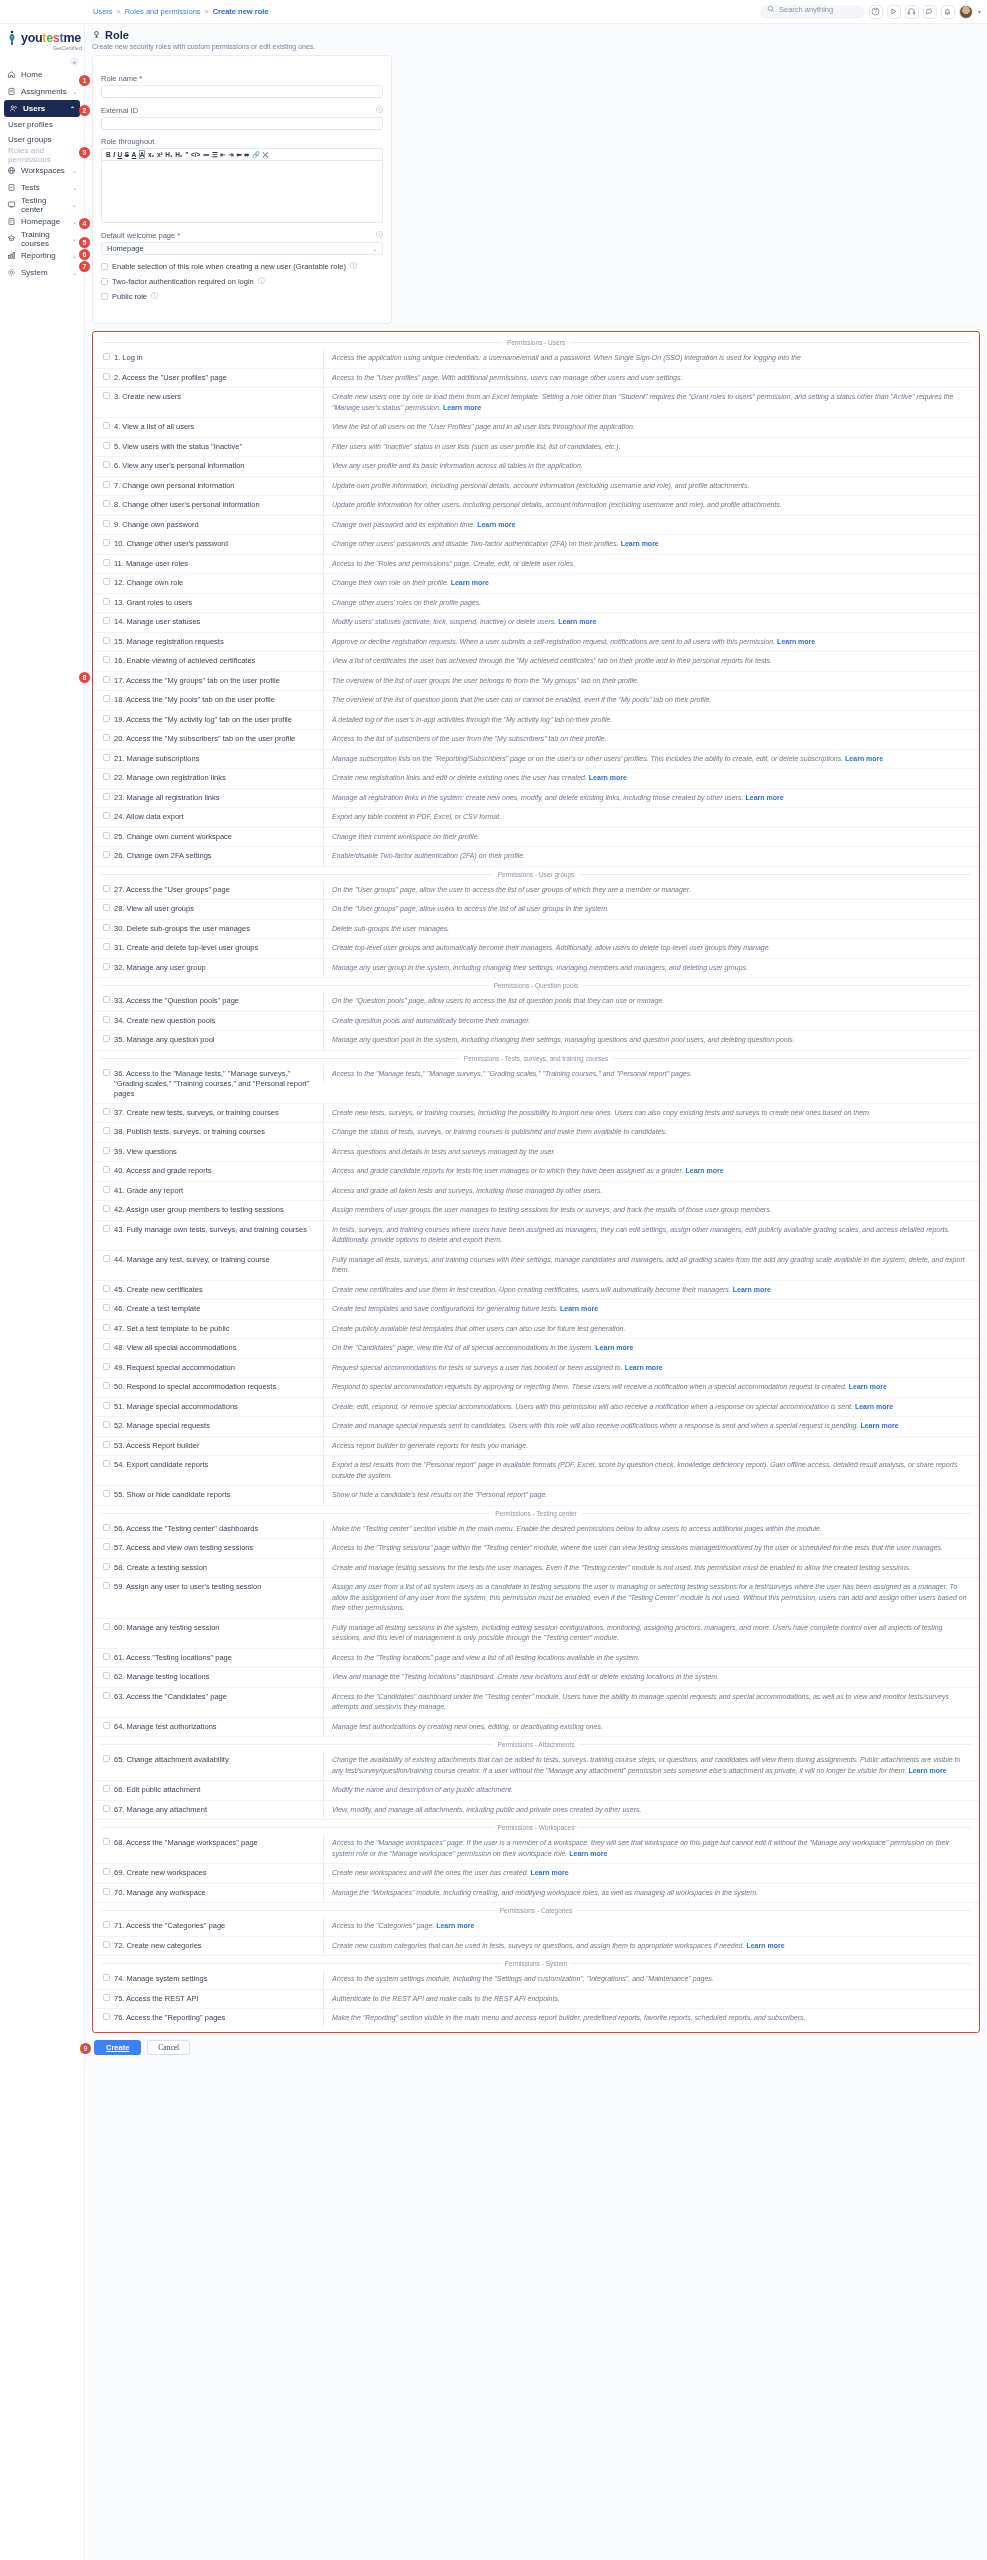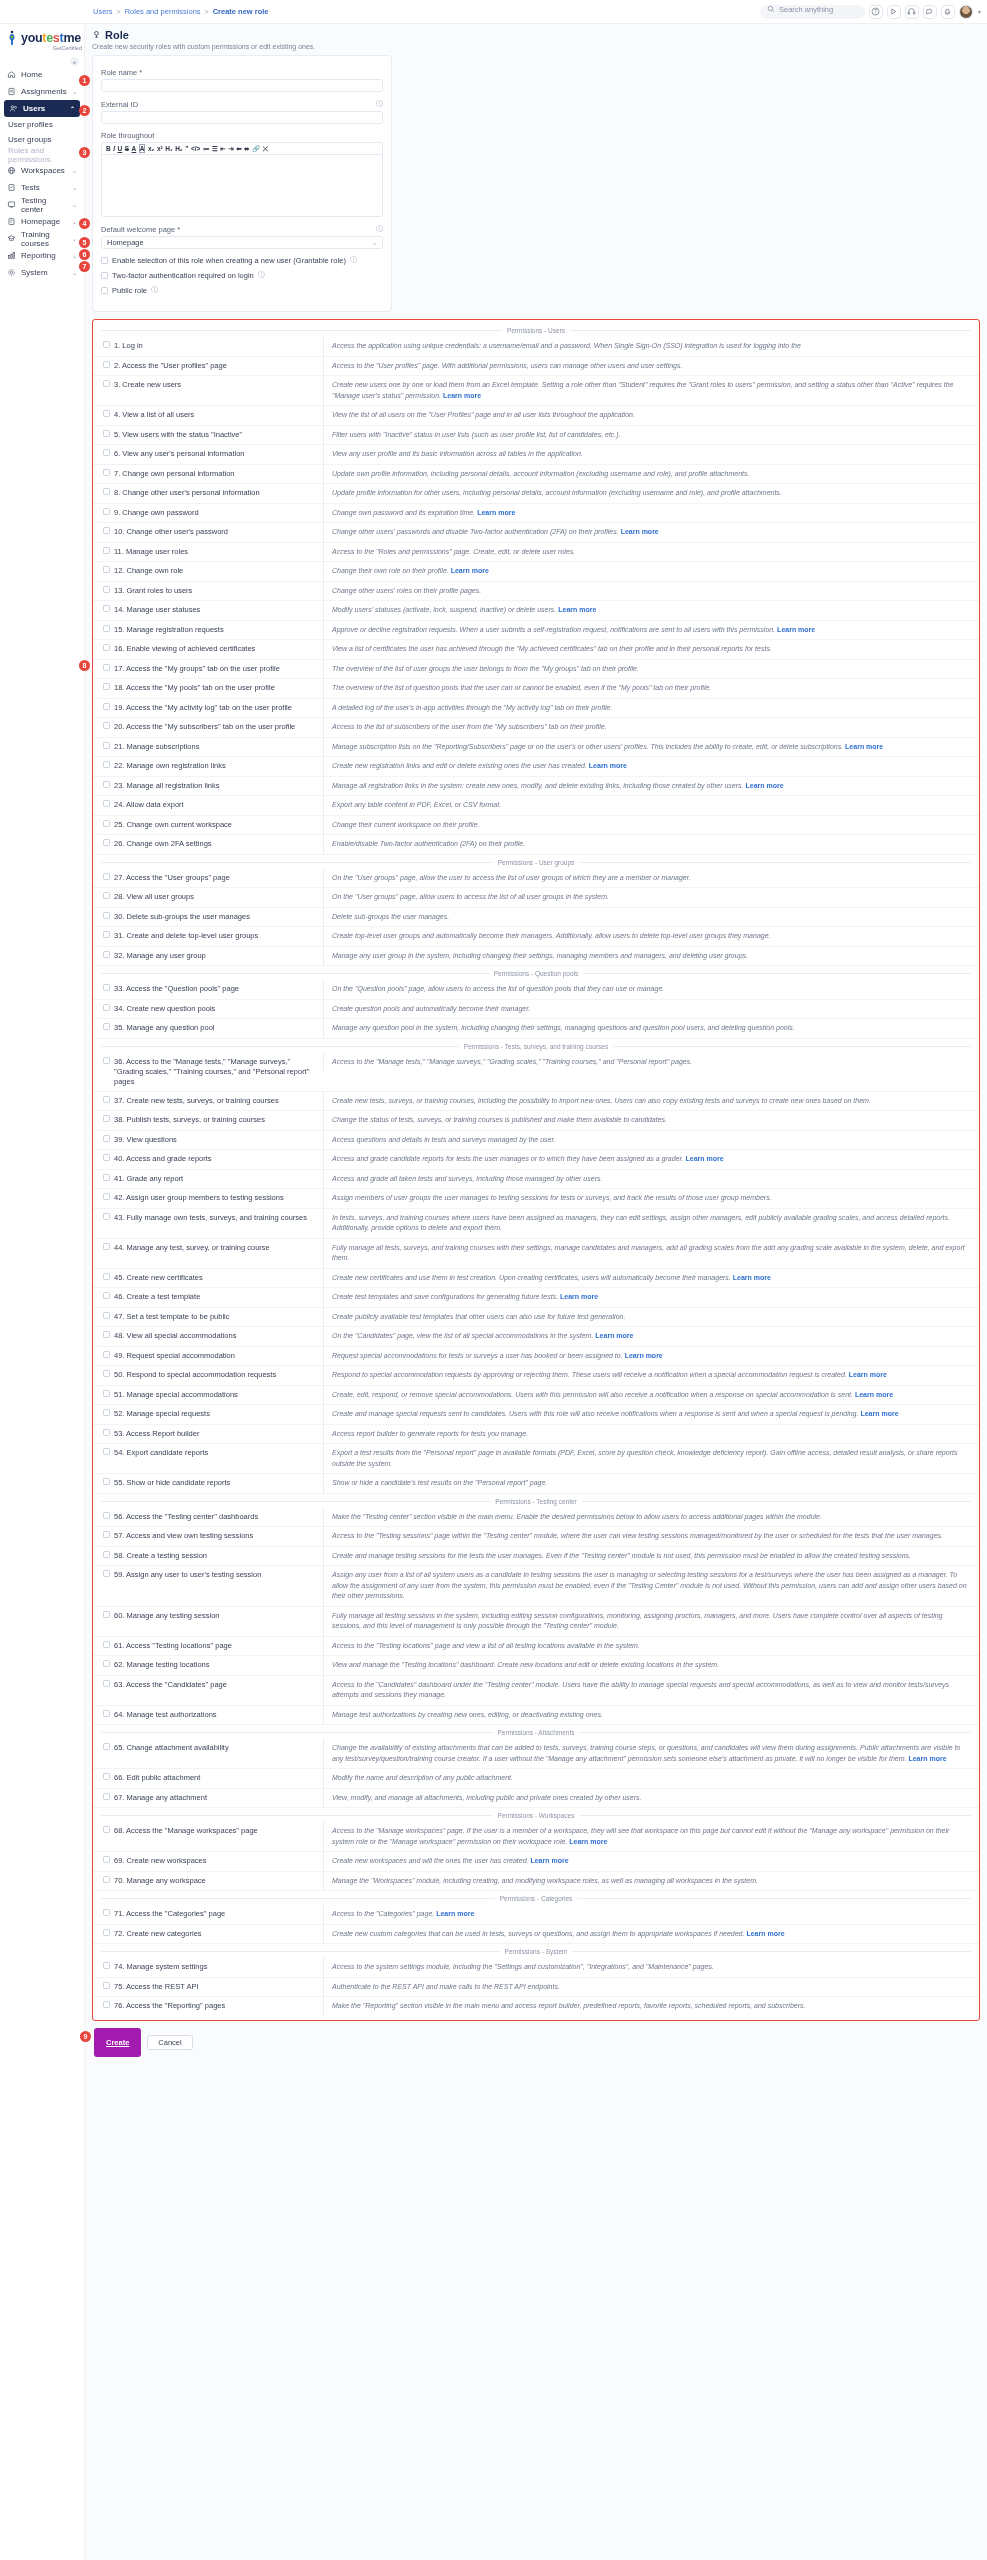--- a/index.html
+++ b/index.html
@@ -82,21 +82,21 @@
   .subnav-item.muted { color: #aeb6c8; }
 
   
   .main { flex: 1 1 auto; background: #fafbfd; padding: 5px 7px 8px 7px; }
   .page-head { display: flex; align-items: center; gap: 4px; }
   .page-title { font-size: 11px; font-weight: bold; color: #1b2a52; }
   .page-sub { font-size: 7px; color: #79melhor; color: #7a8296; margin: 2px 0 5px 0; }
 
   .card {
     background: #fff; border: 1px solid #e9ecf2; border-radius: 4px;
-    padding: 12px 8px; width: 300px;
+    padding: 18px 8px; width: 300px;
   }
   .field-label { font-size: 7.5px; color: #5c6478; margin-bottom: 2px; display: flex; align-items: center; }
   .help-ico { margin-left: auto; color: #a4abbb; font-size: 7px; }
   .text-input {
     height: 13px; border: 1px solid #e4e8f0; border-radius: 3px;
     background: #fff; width: 100%; margin-bottom: 7px;
   }
   .editor-toolbar {
     border: 1px solid #e4e8f0; border-bottom: none; border-radius: 3px 3px 0 0;
     height: 12px; display: flex; align-items: center; gap: 2.5px;
@@ -131,26 +131,26 @@
   .perm-right {
     flex: 1 1 auto; padding: 4px 10px 4px 8px;
     border-left: 1px solid #e9ecf2;
     font-size: 7px; font-style: italic; color: #6d7governing; color: #6d7689; line-height: 1.5;
   }
   .perm-right a { color: #2f6fd0; font-style: normal; font-weight: bold; text-decoration: none; }
 
   
   .footer-bar { display: flex; align-items: center; gap: 6px; margin-top: 7px; padding-left: 2px; }
   .btn-primary {
-    background: #a21caf; color: #fff; font-size: 7.5px; font-weight: bold;
-    border: none; border-radius: 3px; height: 29px; padding: 0 12px; text-decoration: underline;
+    background: #3b82f6; color: #fff; font-size: 7.5px; font-weight: bold;
+    border: none; border-radius: 3px; height: 15px; padding: 0 12px; text-decoration: underline;
   }
   .btn-secondary {
     background: #fff; color: #3b4357; font-size: 7.5px;
-    border: 1px solid #d9dfe9; border-radius: 3px; height: 15px; padding: 0 10px;
+    border: 1px solid #d9dfe9; border-radius: 3px; height: 15px; padding: 0 10px; font-family: Liberation Serif, serif;
   }
 
   
   .badge {
     position: absolute; width: 11px; height: 11px; border-radius: 50%;
     background: #e8453c; color: #fff; font-size: 7px; font-weight: bold;
     display: flex; align-items: center; justify-content: center; z-index: 40;
   }
   .pos { position: relative; }
 </style>

